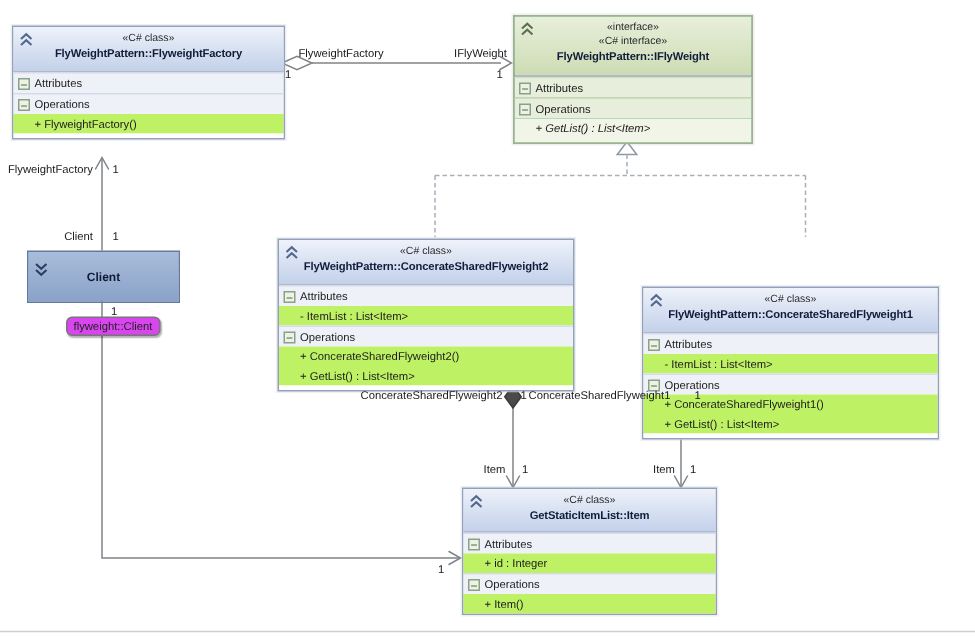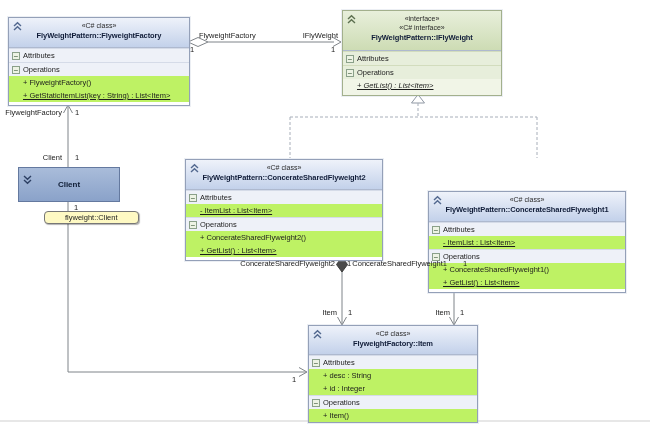--- a/index.html
+++ b/index.html
@@ -14,36 +14,36 @@
   .cls-hdr{height:29px;background:linear-gradient(#eef2fa,#c3d1ea);}
   .if-hdr{height:39px;background:linear-gradient(#e8efdb,#cddcb4);}
   .stereo{font-size:7px;color:#2a2a2a;padding-top:3px;line-height:9px;white-space:nowrap;}
   .bname{font-size:7.5px;font-weight:bold;color:#101c38;line-height:11px;white-space:nowrap;overflow:hidden;letter-spacing:-0.1px;}
   .chev{position:absolute;left:3px;top:3px;width:11px;height:11px;}
   .section{display:flex;align-items:center;gap:3px;height:13px;padding-left:3px;
     background:#eef1f8;border-top:1px solid #d5dbe8;font-size:7.5px;color:#222;}
   .uml-box .section:first-of-type{border-top:none;}
   .member{height:13px;line-height:13px;padding-left:14px;background:#bef264;white-space:nowrap;
     font-size:7.5px;color:#1c1c1c;overflow:hidden;}
-  .u{text-decoration:underline;}
+  .u{}
   .i{font-style:italic;}
   .pad{height:3px;background:#fff;}
   .iface{background:#15803d;border-color:#a3b08d;}
   .iface .section{background:#e7eedb;border-top-color:#d2dcbd;}
   .iface .member{background:#f1f5e7;}
   .iface .pad{background:#f1f5e7;}
   .mbox{display:inline-block;width:8px;height:8px;line-height:7px;text-align:center;
     font-size:8px;color:#33502f;background:#edf3e4;border:1px solid #8aa089;box-sizing:border-box;}
   .client-box{position:absolute;z-index:2;display:flex;align-items:center;justify-content:center;
     background:linear-gradient(#a9bcda,#8aa2c9);border:1px solid #64799f;
     font-size:8px;font-weight:bold;color:#0d1b33;}
   .client-box .chev{top:6px;}
   .lbl{position:absolute;z-index:3;font-size:7.5px;line-height:9px;color:#1a1a1a;white-space:nowrap;}
-  .assoc-name{position:absolute;z-index:4;font-size:7.5px;line-height:11px;padding:0 20px;
-    background:#fef9c3;border:1px solid #777;border-radius:4px;
+  .assoc-name{position:absolute;z-index:4;font-size:7.5px;line-height:11px;padding:0 4px;
+    background:#d946ef;border:1px solid #777;border-radius:4px;
     box-shadow:1px 1px 1px rgba(0,0,0,0.3);color:#222;white-space:nowrap;}
 </style>
 </head>
 <body>
 
 <div class="canvas">
 
   <svg class="wires" width="650" height="424">
 
     <path d="M208 42 H334" stroke="#7f8489" fill="none"></path>
@@ -85,21 +85,20 @@
     </div>
     <div class="section">
       <span class="mbox">−</span>
       <span>Attributes</span>
     </div>
     <div class="section">
       <span class="mbox">−</span>
       <span>Operations</span>
     </div>
     <div class="member">+ FlyweightFactory()</div>
-    <div class="member u">+ GetStaticItemList(key : String) : List&lt;Item&gt;</div>
     <div class="pad"></div>
   </div>
 
   <div class="uml-box iface" style="left:342px;top:10px;width:158px;">
     <div class="hdr if-hdr">
       <span class="chev">
         <svg width="11" height="11" viewBox="0 0 11 11">
             <path d="M2 5 L5.5 1.8 L9 5 M2 9 L5.5 5.8 L9 9" stroke="#5d7050" stroke-width="1.4" fill="none"></path>
           </svg>
       </span>
@@ -168,27 +167,26 @@
   </div>
 
   <div class="uml-box" style="left:308px;top:325px;width:168px;">
     <div class="hdr cls-hdr" style="height:28px;">
       <span class="chev">
         <svg width="11" height="11" viewBox="0 0 11 11">
             <path d="M2 5 L5.5 1.8 L9 5 M2 9 L5.5 5.8 L9 9" stroke="#52688f" stroke-width="1.4" fill="none"></path>
           </svg>
       </span>
       <div class="stereo">«C# class»</div>
-      <div class="bname">FlyweightFactory::Item</div>
-    </div>
-    <div class="section">
-      <span class="mbox">−</span>
-      <span>Attributes</span>
-    </div>
-    <div class="member">+ desc : String</div>
+      <div class="bname">GetStaticItemList::Item</div>
+    </div>
+    <div class="section">
+      <span class="mbox">−</span>
+      <span>Attributes</span>
+    </div>
     <div class="member">+ id : Integer</div>
     <div class="section">
       <span class="mbox">−</span>
       <span>Operations</span>
     </div>
     <div class="member">+ Item()</div>
   </div>
 
   <div class="client-box" style="left:18px;top:167px;width:100px;height:33px;">
     <span class="chev">

